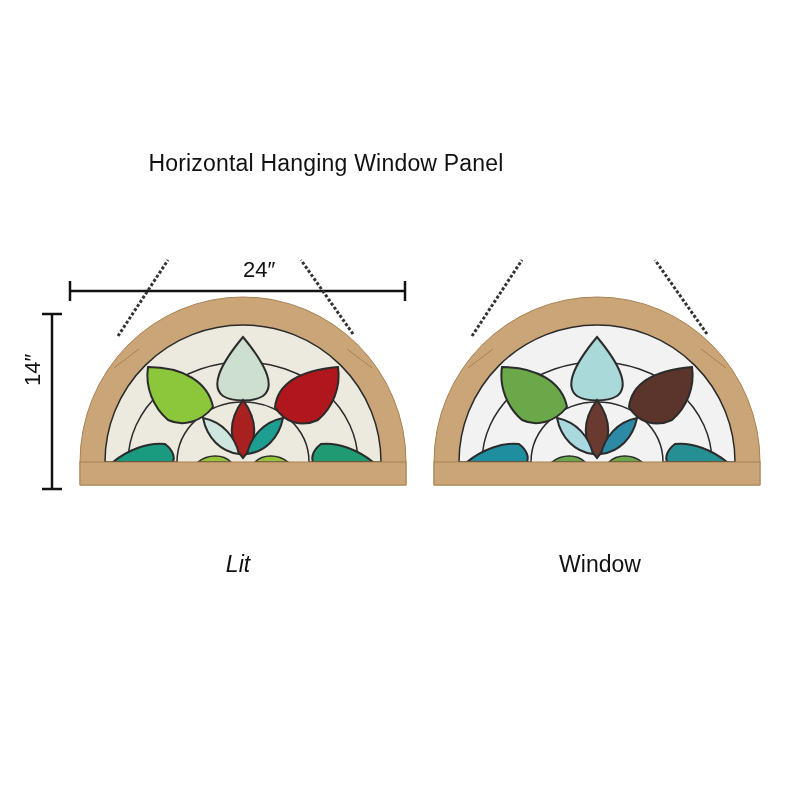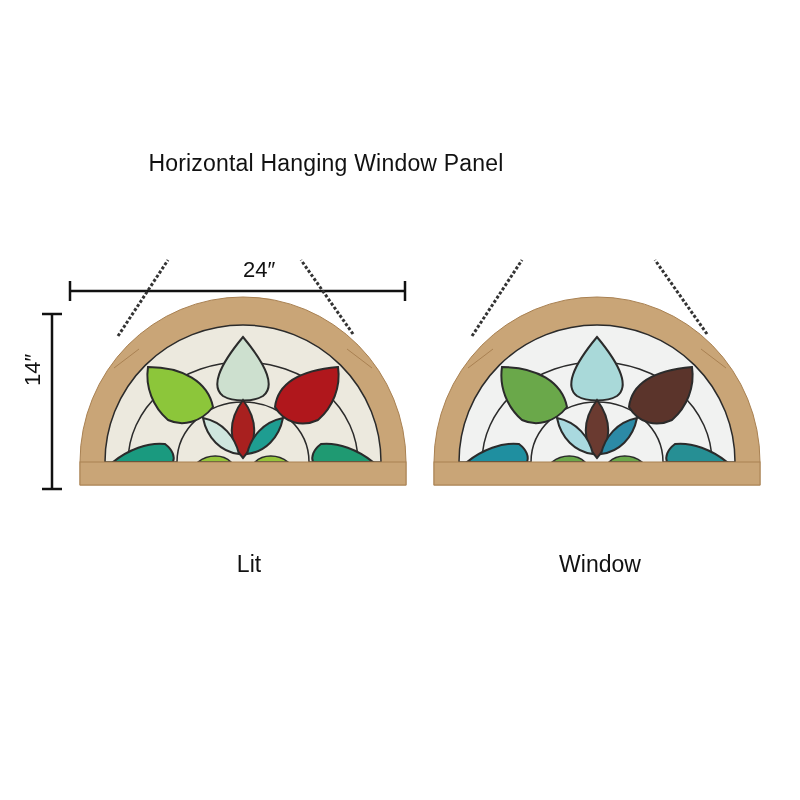--- a/index.html
+++ b/index.html
@@ -1,21 +1,21 @@
 <!DOCTYPE html>
 <html><head>
 <meta charset="utf-8">
 <style>
   html, body { margin:0; padding:0; background:#ffffff; }
   body { width:800px; height:800px; position:relative; overflow:hidden;
          font-family:"Liberation Sans", sans-serif; color:#111; }
   .title { position:absolute; left:0; width:652px; top:150px; text-align:center;
            font-size:23px; letter-spacing:0.2px; }
   .caption { position:absolute; top:551px; font-size:23px; width:120px; text-align:center; }
-  .cap-lit { left:189px; }
+  .cap-lit { left:178px;font-style:italic; }
   .cap-unlit { left:540px; }
   .dim-w { position:absolute; left:212px; top:257px; font-size:22px;margin-left:31px; }
   .dim-h { position:absolute; left:20px; top:386px; font-size:22px;
            transform:rotate(-90deg); transform-origin:left top; }
   svg { position:absolute; left:0; top:0; }
 </style>
 </head>
 <body>
 
 <div class="title">Horizontal Hanging Window Panel</div>

